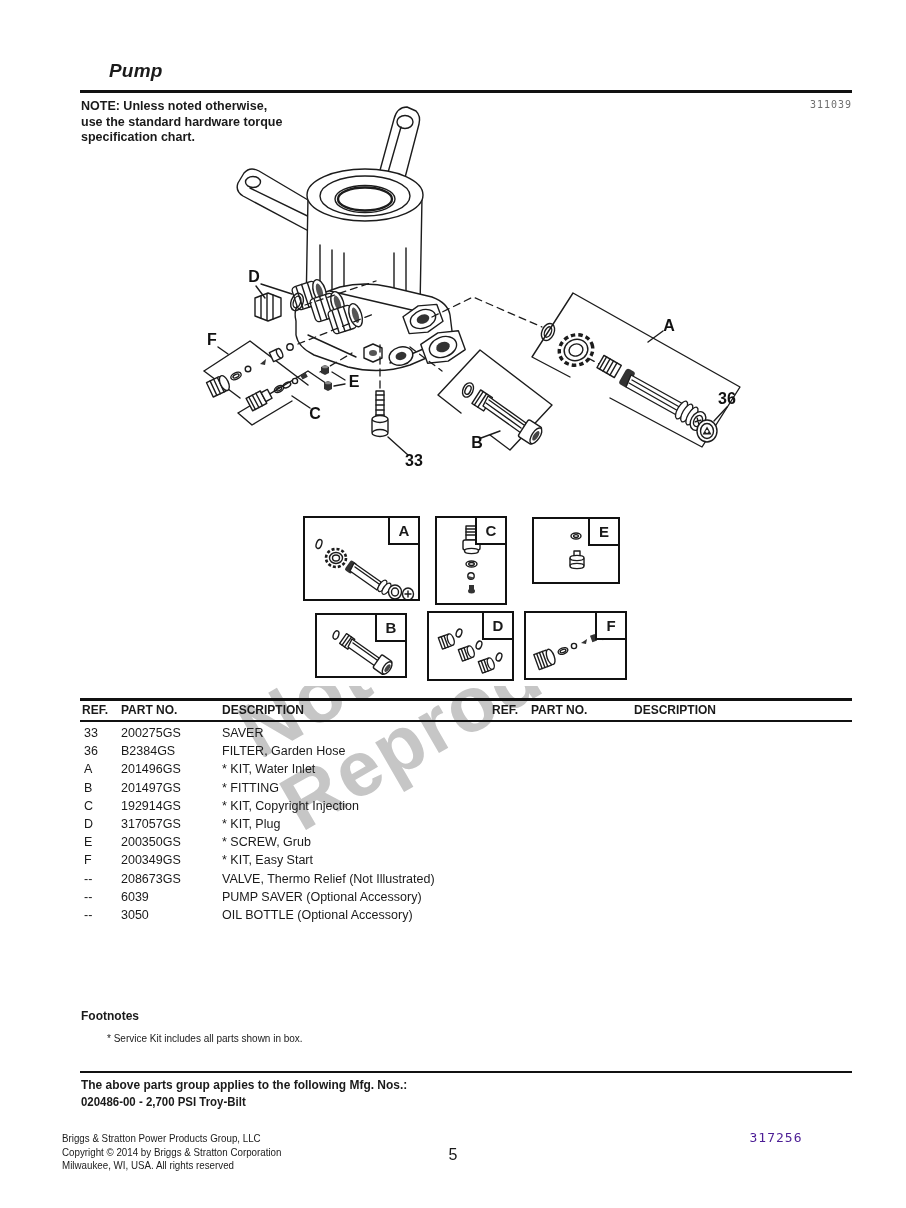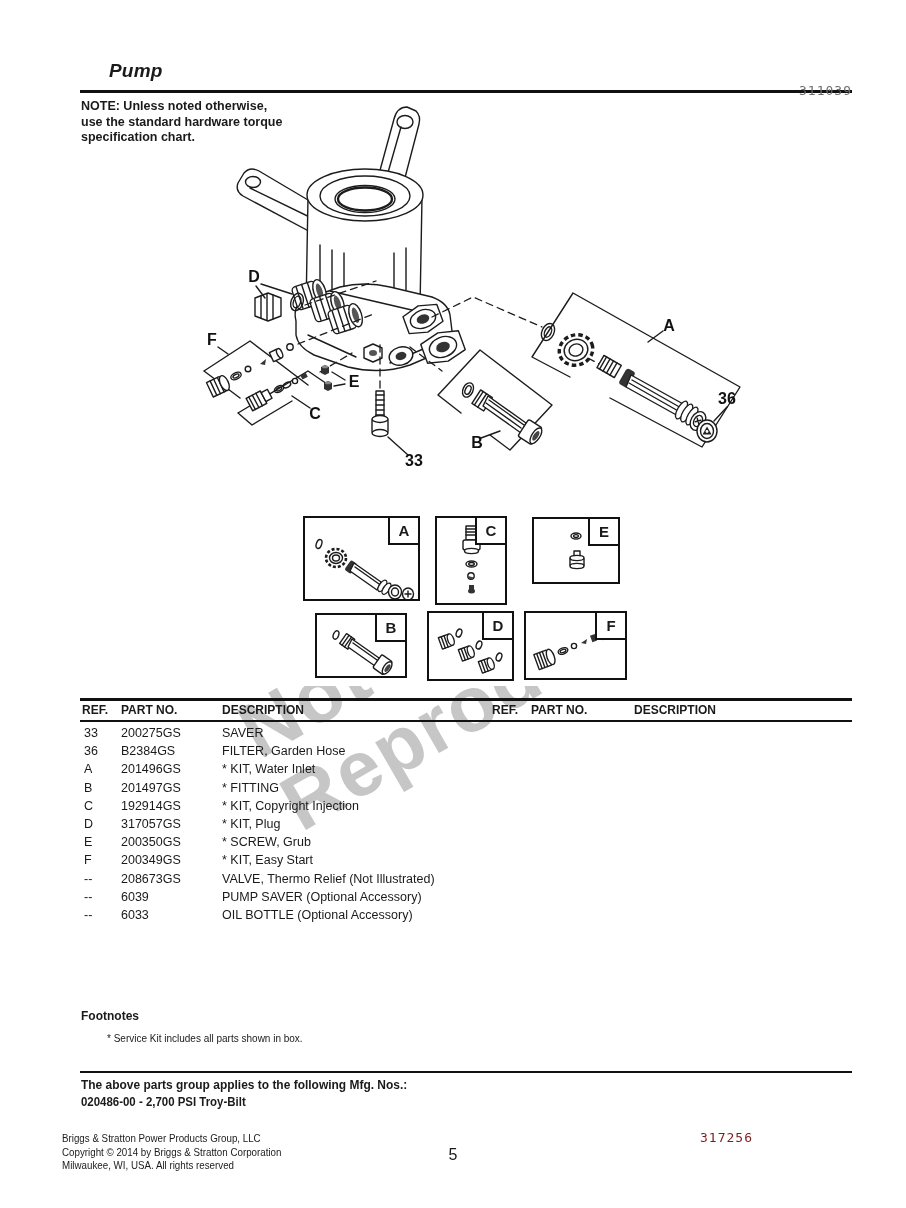--- a/index.html
+++ b/index.html
@@ -7,22 +7,22 @@
     position:relative; width:906px; height:1208px; margin:0 auto;
     background:#ffffff; overflow:hidden;
     font-family:"Liberation Sans", sans-serif; color:#1a1a1a;
   }
   .abs { position:absolute; }
 
   
   .title { left:80px; top:60px; font-size:19px; font-weight:bold; font-style:italic; letter-spacing:0.2px;margin-left:29px; }
   .rule-thick { left:80px; top:90px; width:772px; height:3px; background:#111; }
   .note { left:81px; top:99px; width:240px; font-size:12.5px; font-weight:bold; line-height:15.5px; }
-  .doc-num { left:700px; top:83px; width:152px; text-align:right;
-    font-family:"DejaVu Sans Mono", monospace; font-size:13px; color:#6e6e6e; letter-spacing:1px; }
+  .doc-num { left:700px; top:99px; width:152px; text-align:right;
+    font-family:"DejaVu Sans Mono", monospace; font-size:10px; color:#6e6e6e; letter-spacing:1px; }
 
   
   .diagram { left:180px; top:95px; width:580px; height:395px; }
   svg text.callout { font-family:"Liberation Sans",sans-serif; font-weight:bold; font-size:16px; fill:#111; }
   .ln { fill:none; stroke:#1c1c1c; stroke-width:1.4; stroke-linejoin:round; stroke-linecap:round; }
   .fw { fill:#ffffff; stroke:#1c1c1c; stroke-width:1.4; stroke-linejoin:round; }
   .dash { stroke-dasharray:7 5; stroke-width:1.3; }
 
   
   .kit { position:absolute; background:#fff; border:2px solid #111; box-sizing:border-box; }
@@ -54,22 +54,22 @@
   .footnotes-h { left:81px; top:1009px; font-size:12px; font-weight:bold; }
   .footnote-item { left:107px; top:1033px; font-size:10px; }
   .mfg-rule { left:80px; top:1071px; width:772px; height:2px; background:#111; }
   .mfg-1 { left:81px; top:1077px; font-size:13px; font-weight:bold; transform:scaleX(0.92); transform-origin:0 0; white-space:nowrap; }
   .mfg-2 { left:81px; top:1094px; font-size:13px; font-weight:bold; transform:scaleX(0.88); transform-origin:0 0; white-space:nowrap; }
 
   
   .footer-co { left:62px; top:1132px; font-size:10.5px; line-height:13.5px;
     transform:scaleX(0.93); transform-origin:0 0; white-space:nowrap; }
   .page-num { left:0; top:1146px; width:906px; text-align:center; font-size:16px; }
-  .form-num { left:700px; top:1130px; width:152px; text-align:left;
-    font-family:"DejaVu Sans Mono", monospace; font-size:13px; color:#7f1d1d; letter-spacing:1px; }
+  .form-num { left:700px; top:1130px; width:152px; text-align:center;
+    font-family:"DejaVu Sans Mono", monospace; font-size:13px; color:#4c1d95; letter-spacing:1px; }
 </style>
 </head>
 <body>
 
 <div class="page">
 
   <div class="abs wm-clip">
     <div class="wm">
       <div>Not for</div>
       <div>Reproduction</div>
@@ -513,21 +513,21 @@
         </div>
 
         <div class="pt-row">
           <span class="c-ref">--</span>
           <span class="c-part">6039</span>
           <span class="c-desc">PUMP SAVER (Optional Accessory)</span>
         </div>
 
         <div class="pt-row">
           <span class="c-ref">--</span>
-          <span class="c-part">6033</span>
+          <span class="c-part">3050</span>
           <span class="c-desc">OIL BOTTLE (Optional Accessory)</span>
         </div>
       </div>
   </div>
 
   <div class="abs footnotes-h">Footnotes</div>
   <div class="abs footnote-item">* Service Kit includes all parts shown in box.</div>
 
   <div class="abs mfg-rule"></div>
   <div class="abs mfg-1">The above parts group applies to the following Mfg. Nos.:</div>

